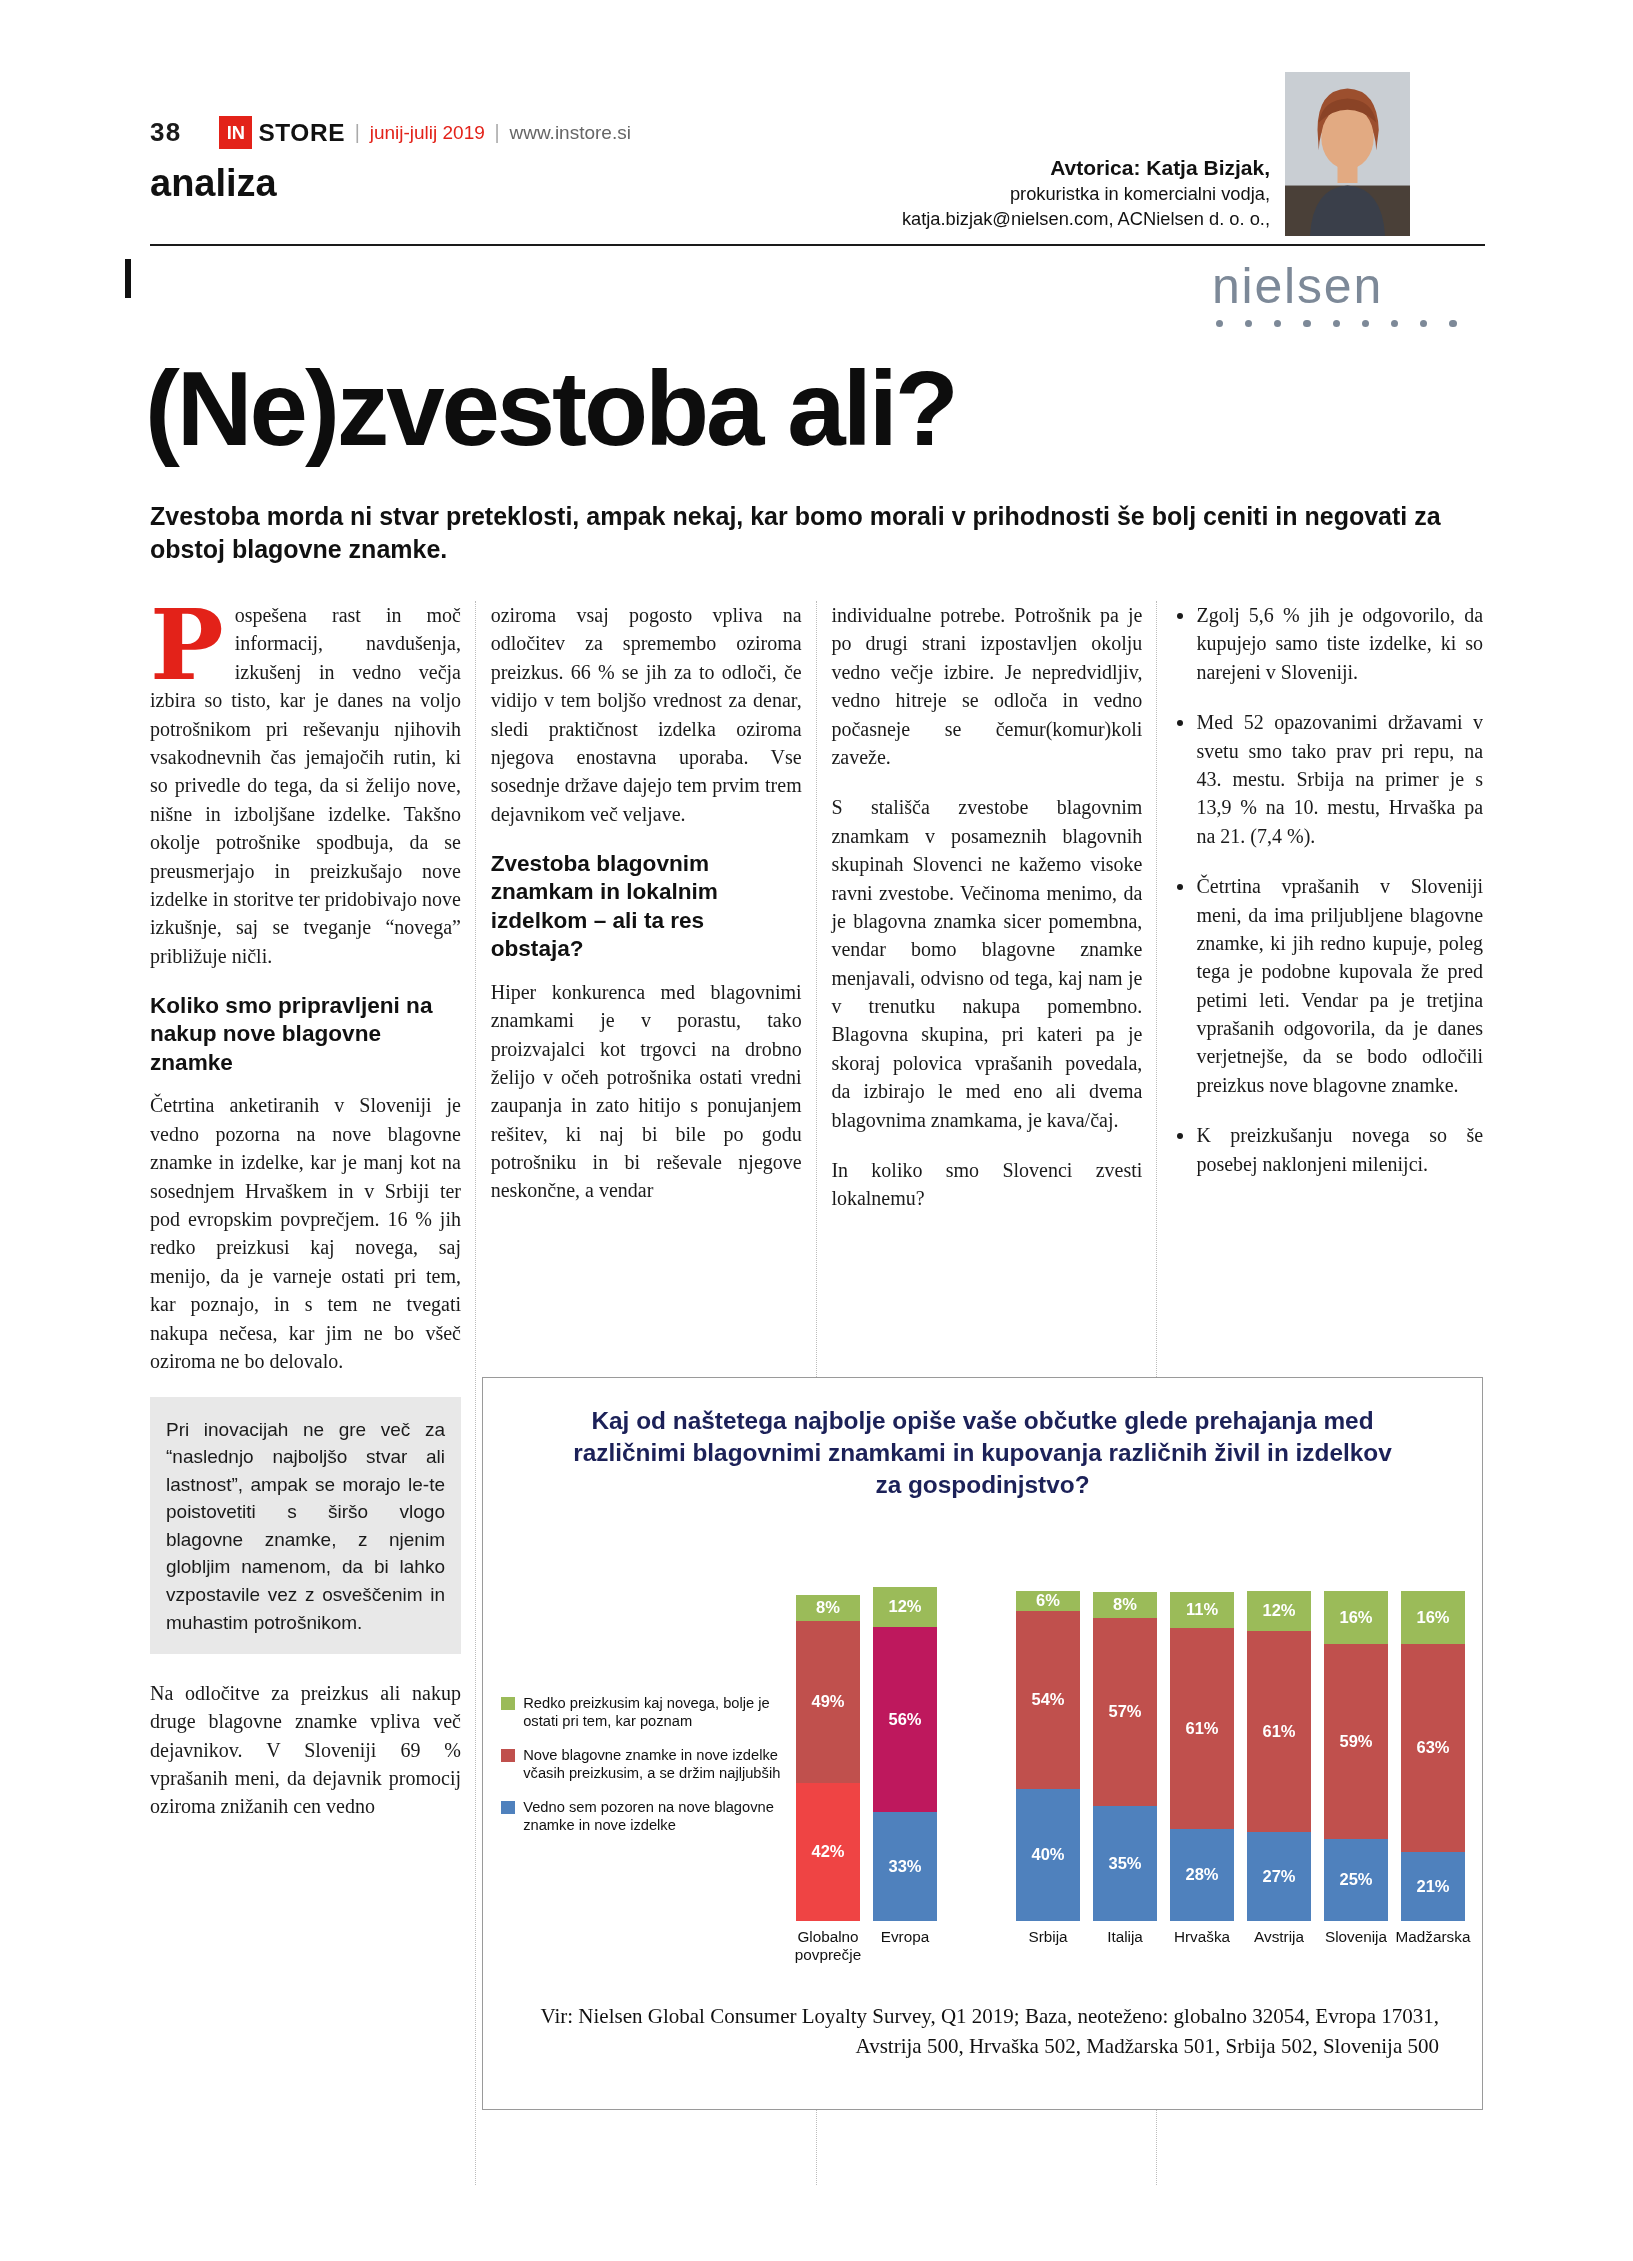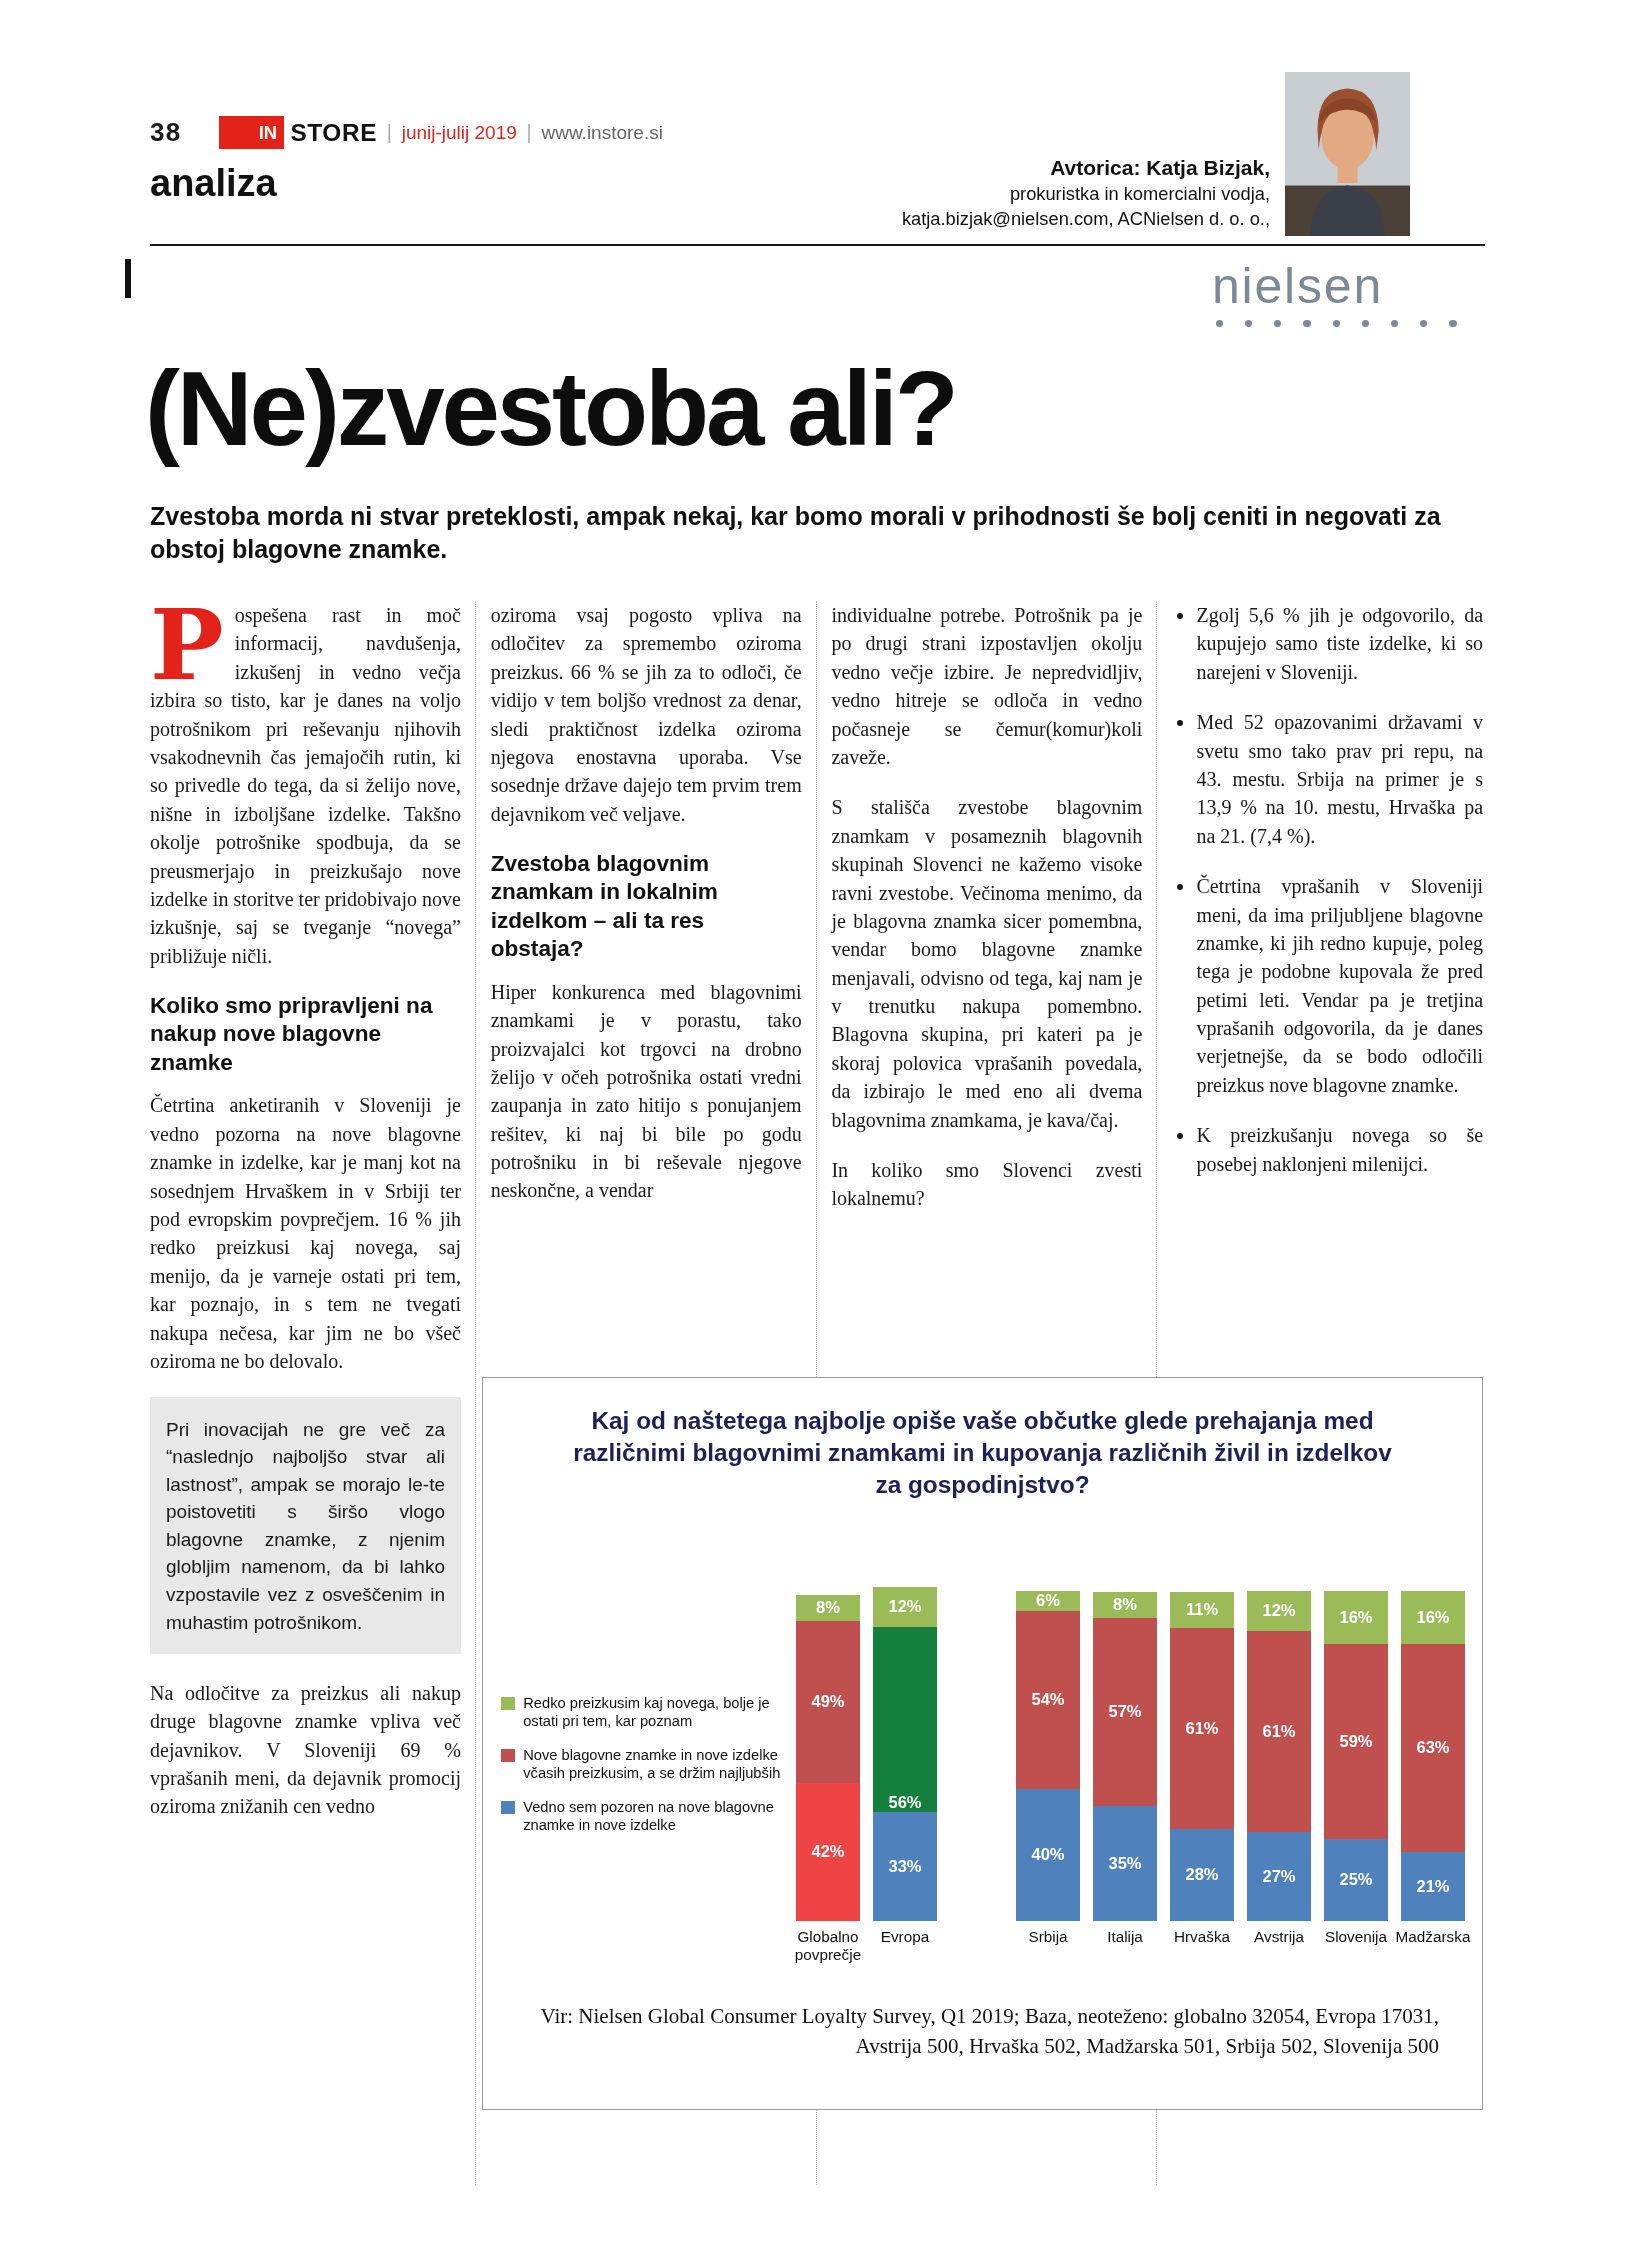--- a/index.html
+++ b/index.html
@@ -13,21 +13,21 @@
   .header-row {
     position:absolute; left:150px; top:116px;
     display:flex; align-items:center;
     font-family:"Liberation Sans", sans-serif;
   }
   .page-num { font-size:26px; font-weight:bold; letter-spacing:1.2px; }
   .logo-box {
     width:33px; height:33px; margin-left:38px; margin-right:6.1px;
     background:#e32219; color:#fff;
     display:flex; align-items:center; justify-content:center;
-    font-weight:bold; font-size:18.3px;padding-left:32px;
+    font-weight:bold; font-size:18.3px;
   }
   .logo-store { font-size:24.4px; font-weight:bold; letter-spacing:0.6px; color:#111; }
   .hdr-sep { color:#aaa; font-size:19.5px; margin:0 9.8px; font-weight:normal; }
   .issue-date { color:#e32219; font-weight:normal; font-size:19px; }
   .website { color:#666; font-size:19px; }
   .section-label {
     position:absolute; left:150px; top:164px;
     font:bold 38px/1 "Liberation Sans", sans-serif; color:#111;
   }
   .author {
@@ -226,21 +226,21 @@
               <span class="bar-label">8%</span>
             </div>
           </div>
           <div class="bar-cat">Globalno povprečje</div>
         </div>
         <div class="bar-col">
           <div class="bar-stack">
             <div class="bar-seg" style="height: 109px; background: rgb(79, 129, 189);">
               <span class="bar-label">33%</span>
             </div>
-            <div class="bar-seg" style="height: 185px; background: #15803d; align-items: flex-end;">
+            <div class="bar-seg" style="height: 185px; background: #be185d;">
               <span class="bar-label">56%</span>
             </div>
             <div class="bar-seg" style="height: 40px; background: rgb(155, 187, 89);">
               <span class="bar-label">12%</span>
             </div>
           </div>
           <div class="bar-cat">Evropa</div>
         </div>
         <div class="bar-col gap-before">
           <div class="bar-stack">

